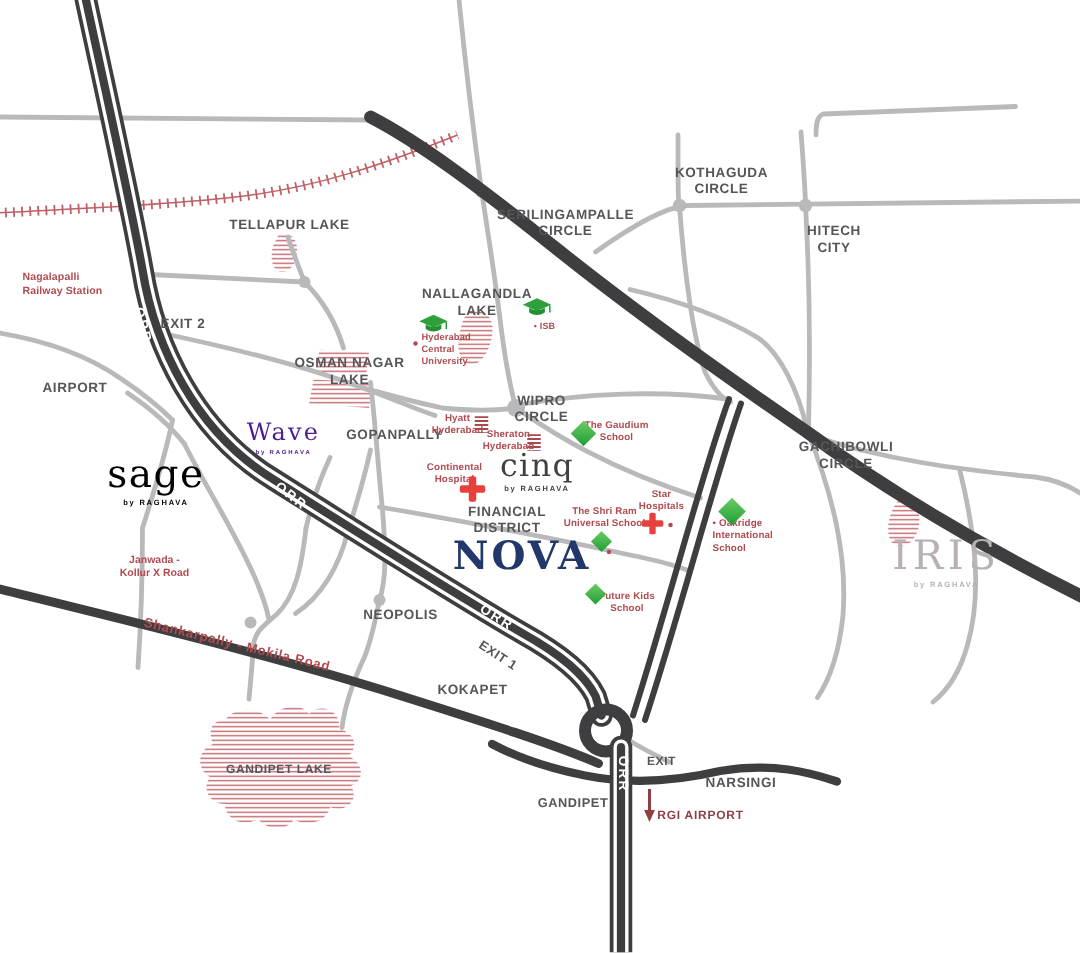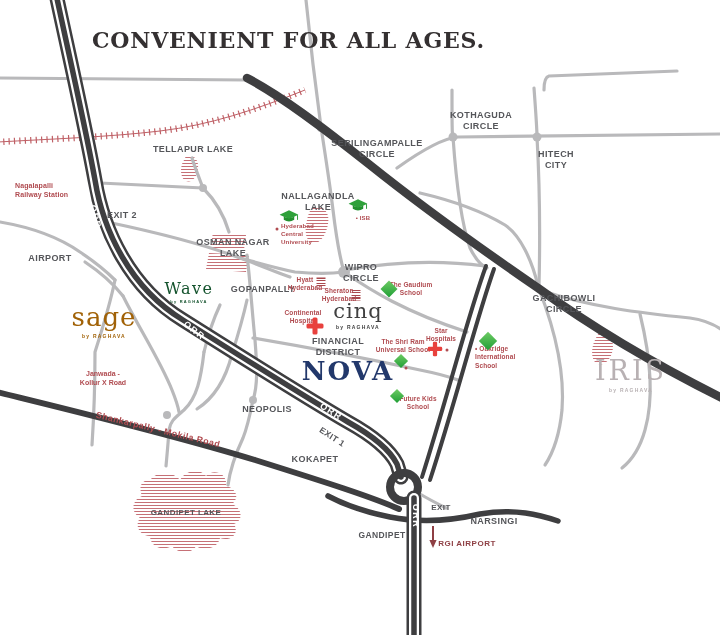--- a/index.html
+++ b/index.html
@@ -118,21 +118,20 @@
       <path d="M414,498 L414,641" stroke="#3e3e40" stroke-width="5.5"></path>
     </g>
 
     <g>
       <line x1="433" y1="526" x2="433" y2="541" stroke="#8e3f44" stroke-width="2"></line>
       <polygon points="429.4,540 436.6,540 433,548" fill="#8e3f44"></polygon>
     </g>
   </svg>
 
   <div class="title">
-    <div>CONVENIENT FOR ALL AGES.</div>
   </div>
 
   <div class="lbl orrlbl" style="left:95px;top:217px;transform:translate(-50%,-50%) rotate(76deg);">ORR</div>
   <div class="lbl orrlbl" style="left:194px;top:331px;transform:translate(-50%,-50%) rotate(38deg);">ORR</div>
   <div class="lbl orrlbl" style="left:331px;top:412px;transform:translate(-50%,-50%) rotate(32deg);">ORR</div>
   <div class="lbl orrlbl" style="left:415px;top:516px;transform:translate(-50%,-50%) rotate(90deg);">ORR</div>
   <div class="lbl dark" style="left:122px;top:216px;">EXIT 2</div>
   <div class="lbl dark" style="left:332px;top:437px;font-size:8.5px;transform:translate(-50%,-50%) rotate(33deg);">EXIT 1</div>
   <div class="lbl dark" style="left:441px;top:508px;font-size:8px;">EXIT</div>
 
@@ -183,25 +182,25 @@
 Universal School</div>
   <div class="lbl red" style="left:441px;top:335px;">Star
 Hospitals</div>
   <div class="lbl red leftal" style="left:475px;top:358px;">• Oakridge
 International
 School</div>
   <div class="lbl red" style="left:418px;top:403px;">Future Kids
 School</div>
   <div class="lbl" style="left:467px;top:544px;color:#8e3f44;font-weight:bold;font-size:8px;letter-spacing:.5px;">RGI AIRPORT</div>
 
-  <div class="logo" style="left:104px;top:320px;color:#a16207;">
+  <div class="logo" style="left:104px;top:320px;color:#000000;">
     <span style="font-size:26px;letter-spacing:1px;">sage</span>
     <span class="by">by RAGHAVA</span>
   </div>
-  <div class="logo" style="left:189px;top:291px;color:#14532d;">
+  <div class="logo" style="left:189px;top:291px;color:#4c1d95;">
     <span style="font-size:16px;letter-spacing:1.5px;">Wave</span>
     <span class="by" style="font-size:4px;">by RAGHAVA</span>
   </div>
   <div class="logo" style="left:358px;top:314px;color:#404040;">
     <span style="font-size:21px;letter-spacing:1px;">cinq</span>
     <span class="by">by RAGHAVA</span>
   </div>
   <div class="logo" style="left:631px;top:374px;color:#b8b1b3;">
     <span style="font-size:27px;letter-spacing:3px;">IRIS</span>
     <span class="by">by RAGHAVA</span>

